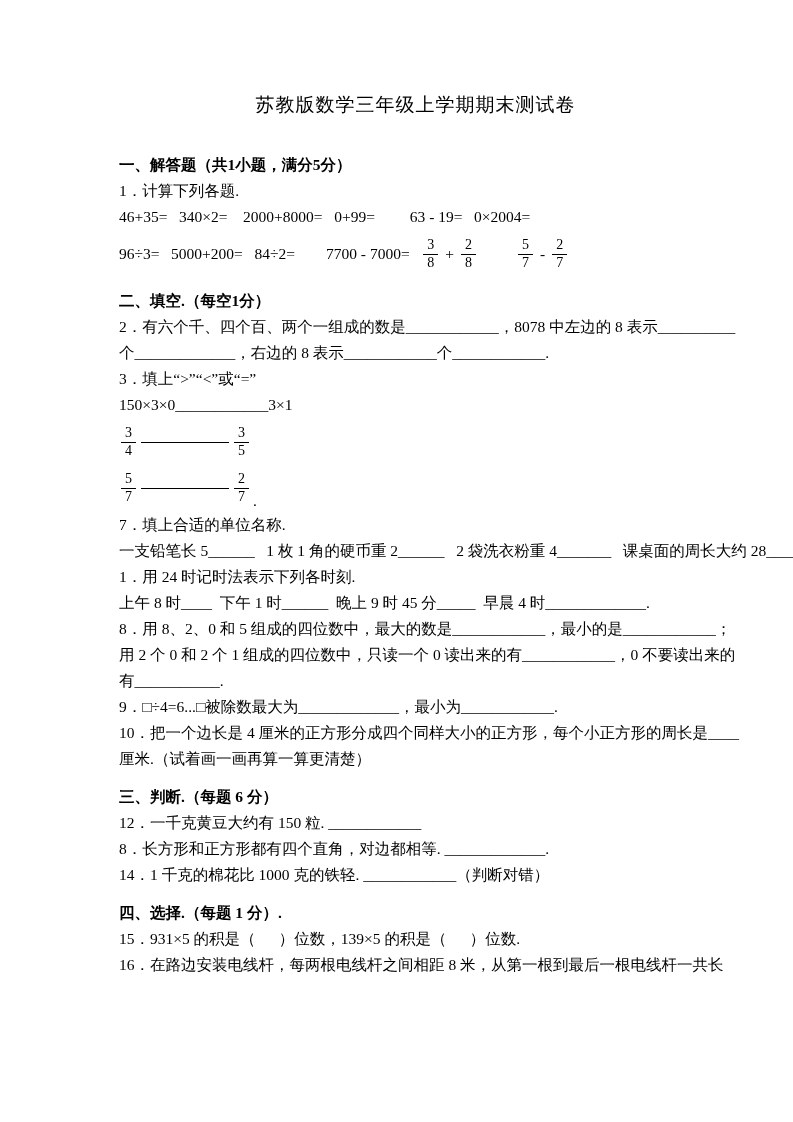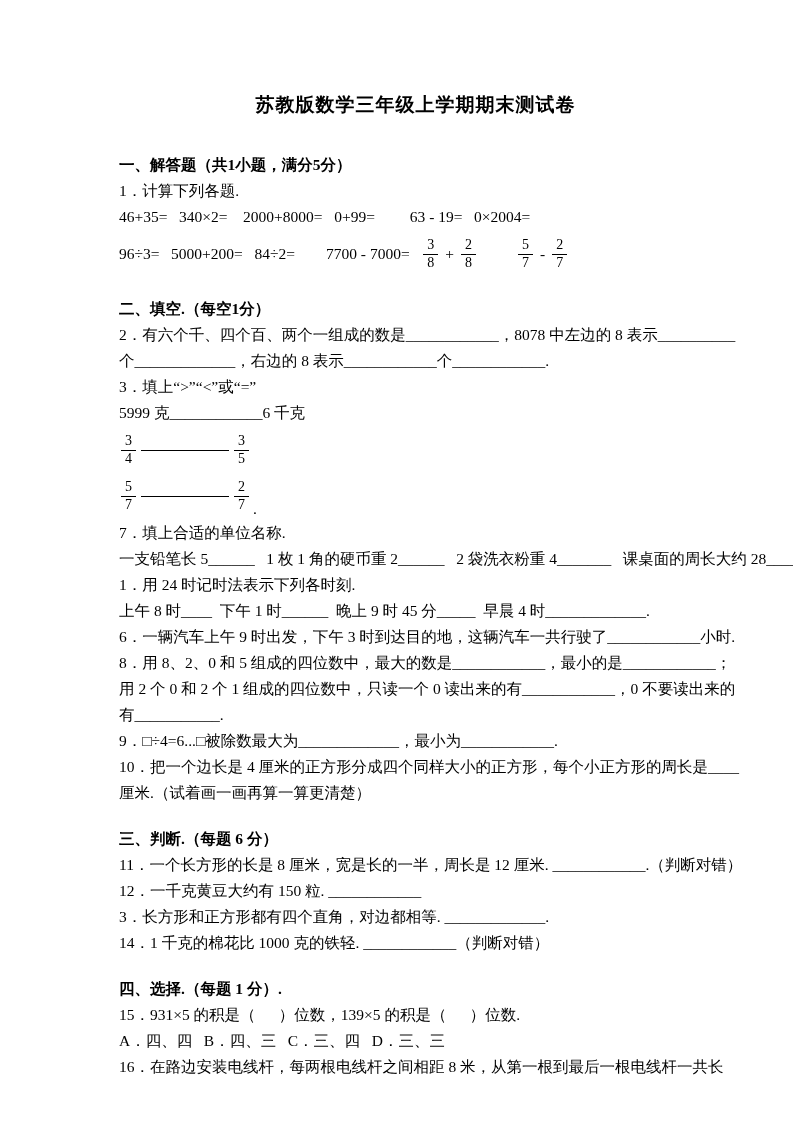--- a/index.html
+++ b/index.html
@@ -12,29 +12,29 @@
     font-family: "Liberation Serif", "DejaVu Serif", serif;
   }
   .page {
     width: 793px;
     height: 1122px;
     padding: 92px 48px 40px 119px;
     background: #fff;
   }
   .title {
     font-size: 19px;
-    font-weight: bold;
+    font-weight: normal;
     text-align: center;
     width: 555px;        
     margin: 0 auto 34px auto;
     margin-left: 19px;   
     letter-spacing: 1px;
     white-space: pre;
   }
-  .section { margin-top: 20px; }
+  .section { margin-top: 12px; }
   .line {
     font-size: 15.5px;
     line-height: 26px;
     white-space: pre;
   }
   .bold { font-weight: bold; }
   
   .frac-line {
     display: flex;
     align-items: center;
@@ -99,21 +99,21 @@
         <span class="den">7</span>
       </span>
     </div>
   </div>
 
   <div class="section">
     <div class="line bold">二、填空.（每空1分）</div>
     <div class="line">2．有六个千、四个百、两个一组成的数是____________，8078 中左边的 8 表示__________</div>
     <div class="line">个_____________，右边的 8 表示____________个____________.</div>
     <div class="line">3．填上“&gt;”“&lt;”或“=”</div>
-    <div class="line">5999 克____________6 千克</div>
+    <div class="line">150×3×0____________3×1</div>
     <div class="frac-line">
       <span class="frac">
         <span class="num">3</span>
         <span class="den">4</span>
       </span>
       <span class="blank-mid"></span>
       <span class="frac">
         <span class="num">3</span>
         <span class="den">5</span>
       </span>
@@ -128,38 +128,35 @@
       <span class="frac">
         <span class="num">2</span>
         <span class="den">7</span>
       </span>
       <span class="frac-tail">.</span>
     </div>
     <div class="line">7．填上合适的单位名称.</div>
     <div class="line">一支铅笔长 5______   1 枚 1 角的硬币重 2______   2 袋洗衣粉重 4_______   课桌面的周长大约 28________ .</div>
     <div class="line">1．用 24 时记时法表示下列各时刻.</div>
     <div class="line">上午 8 时____  下午 1 时______  晚上 9 时 45 分_____  早晨 4 时_____________.</div>
-    <div class="line">6．一辆汽车上午 9 时出发，下午 3 时到达目的地，这辆汽车一共行驶了____________小时.</div>
     <div class="line">8．用 8、2、0 和 5 组成的四位数中，最大的数是____________，最小的是____________；</div>
     <div class="line">用 2 个 0 和 2 个 1 组成的四位数中，只读一个 0 读出来的有____________，0 不要读出来的</div>
     <div class="line">有___________.</div>
     <div class="line">9．□÷4=6...□被除数最大为_____________，最小为____________.</div>
     <div class="line">10．把一个边长是 4 厘米的正方形分成四个同样大小的正方形，每个小正方形的周长是____</div>
     <div class="line">厘米.（试着画一画再算一算更清楚）</div>
   </div>
 
   <div class="section">
     <div class="line bold">三、判断.（每题 6 分）</div>
-    <div class="line">11．一个长方形的长是 8 厘米，宽是长的一半，周长是 12 厘米. ____________.（判断对错）</div>
     <div class="line">12．一千克黄豆大约有 150 粒. ____________</div>
-    <div class="line">3．长方形和正方形都有四个直角，对边都相等. _____________.</div>
+    <div class="line">8．长方形和正方形都有四个直角，对边都相等. _____________.</div>
     <div class="line">14．1 千克的棉花比 1000 克的铁轻. ____________（判断对错）</div>
   </div>
 
   <div class="section">
     <div class="line bold">四、选择.（每题 1 分）.</div>
     <div class="line">15．931×5 的积是（      ）位数，139×5 的积是（      ）位数.</div>
-    <div class="line">A．四、四   B．四、三   C．三、四   D．三、三</div>
     <div class="line">16．在路边安装电线杆，每两根电线杆之间相距 8 米，从第一根到最后一根电线杆一共长</div>
 
   </div>
 
 </div>
 
 </body></html>

